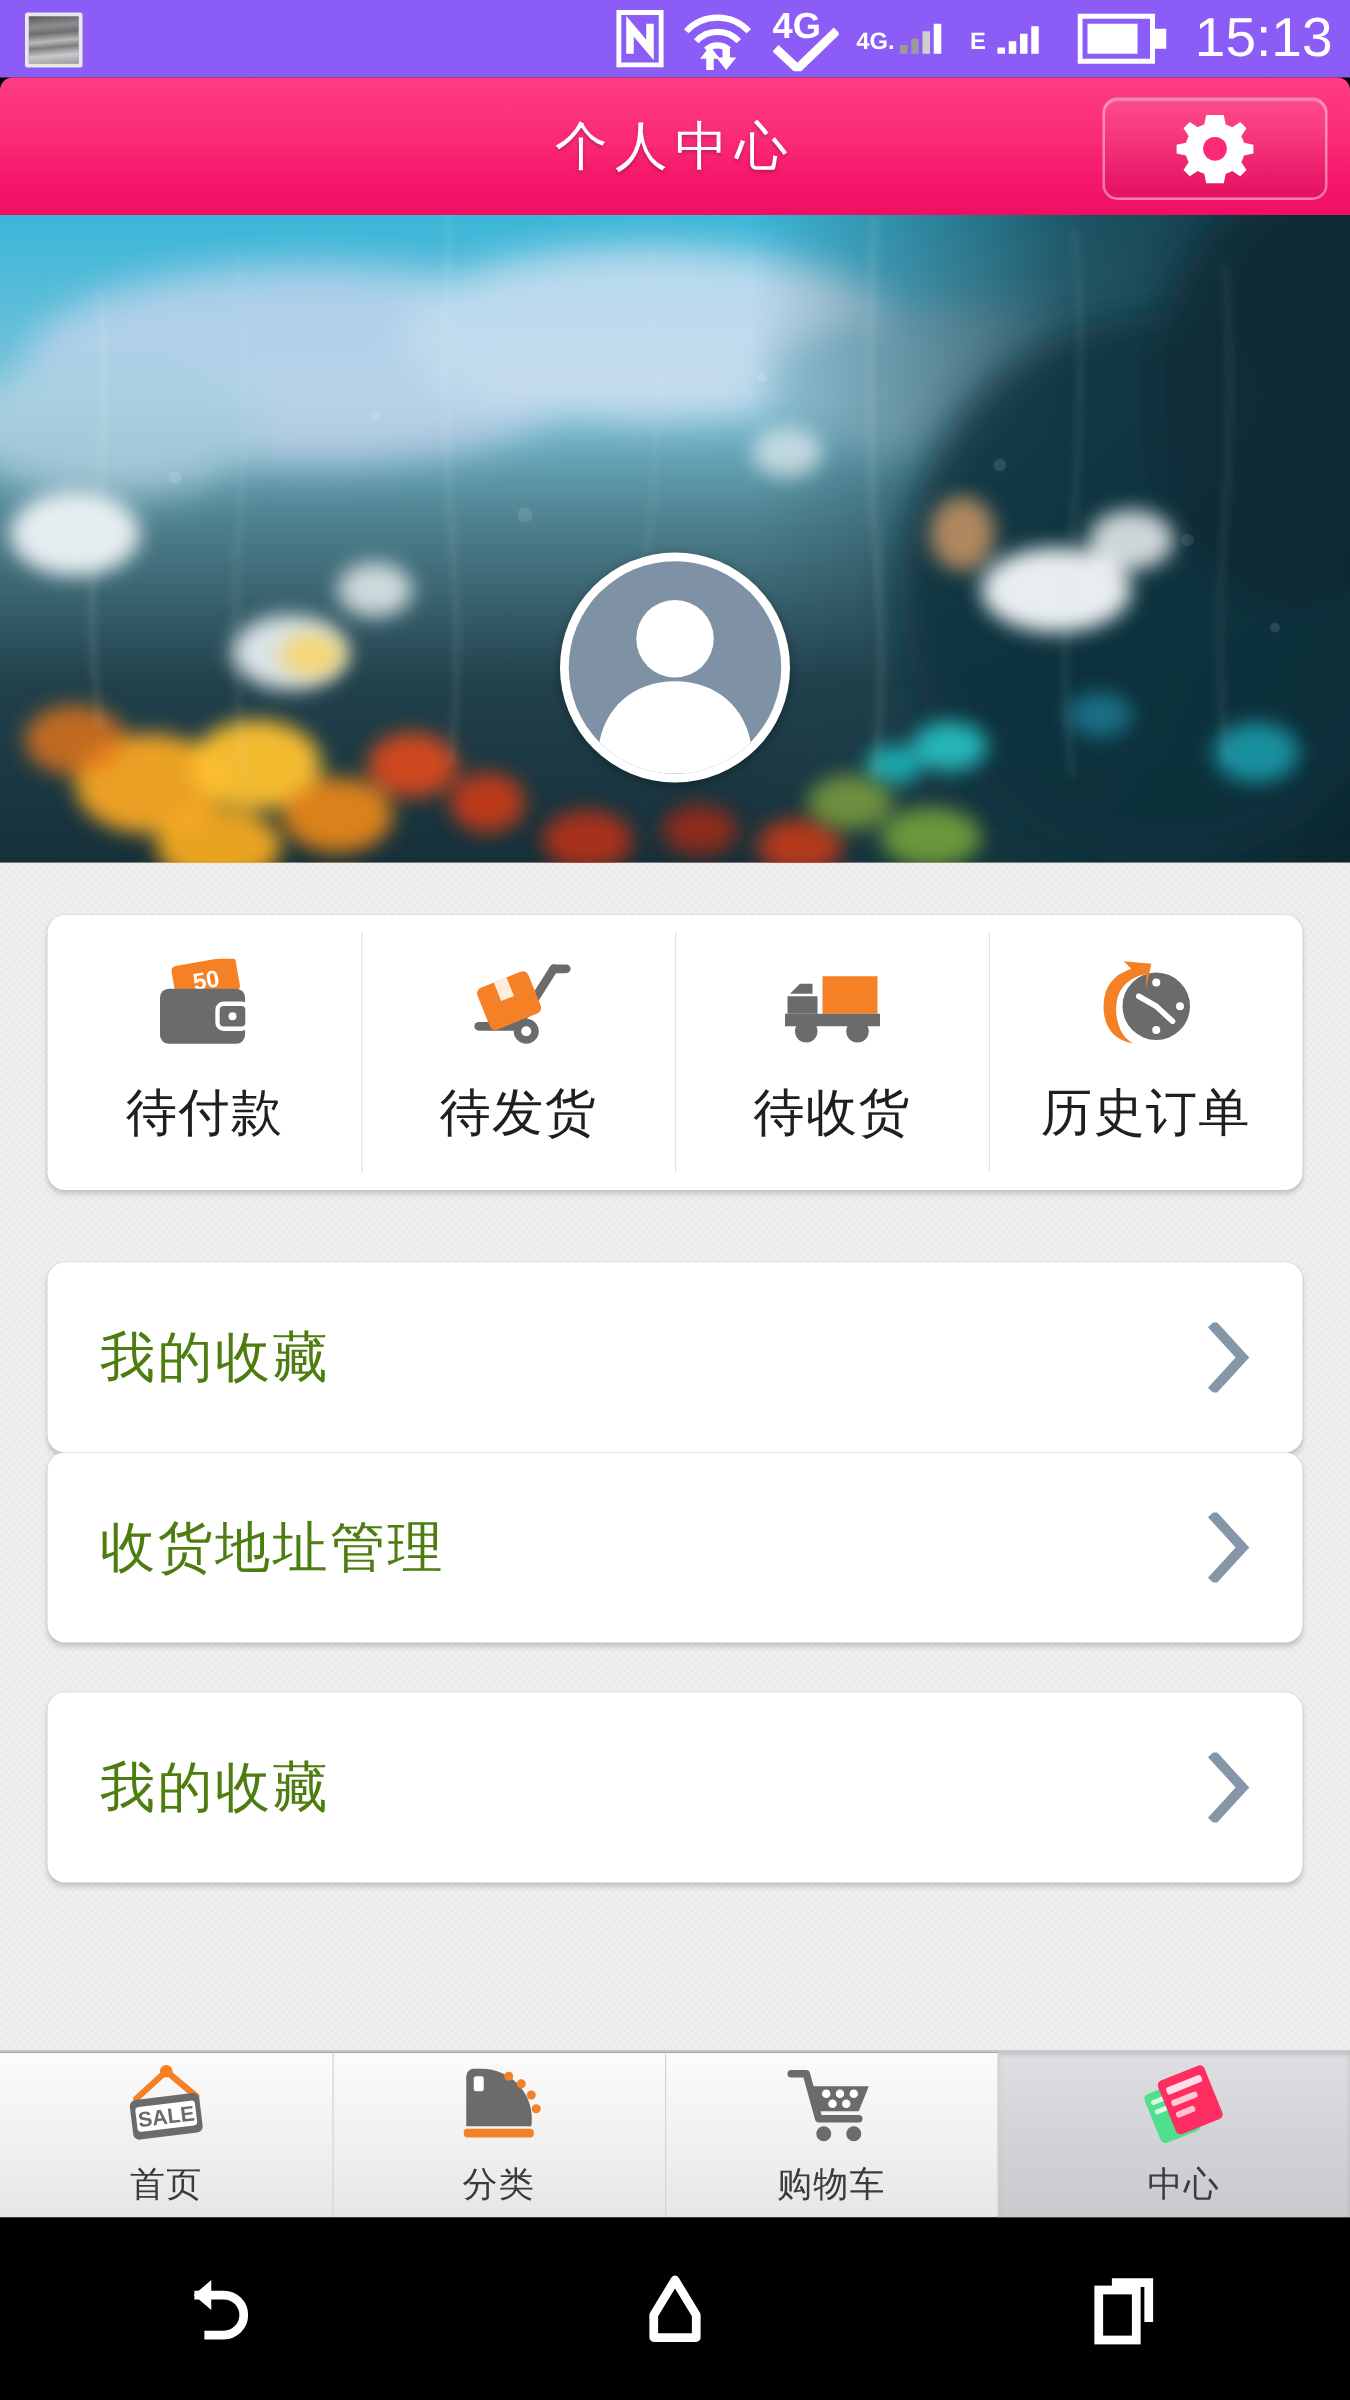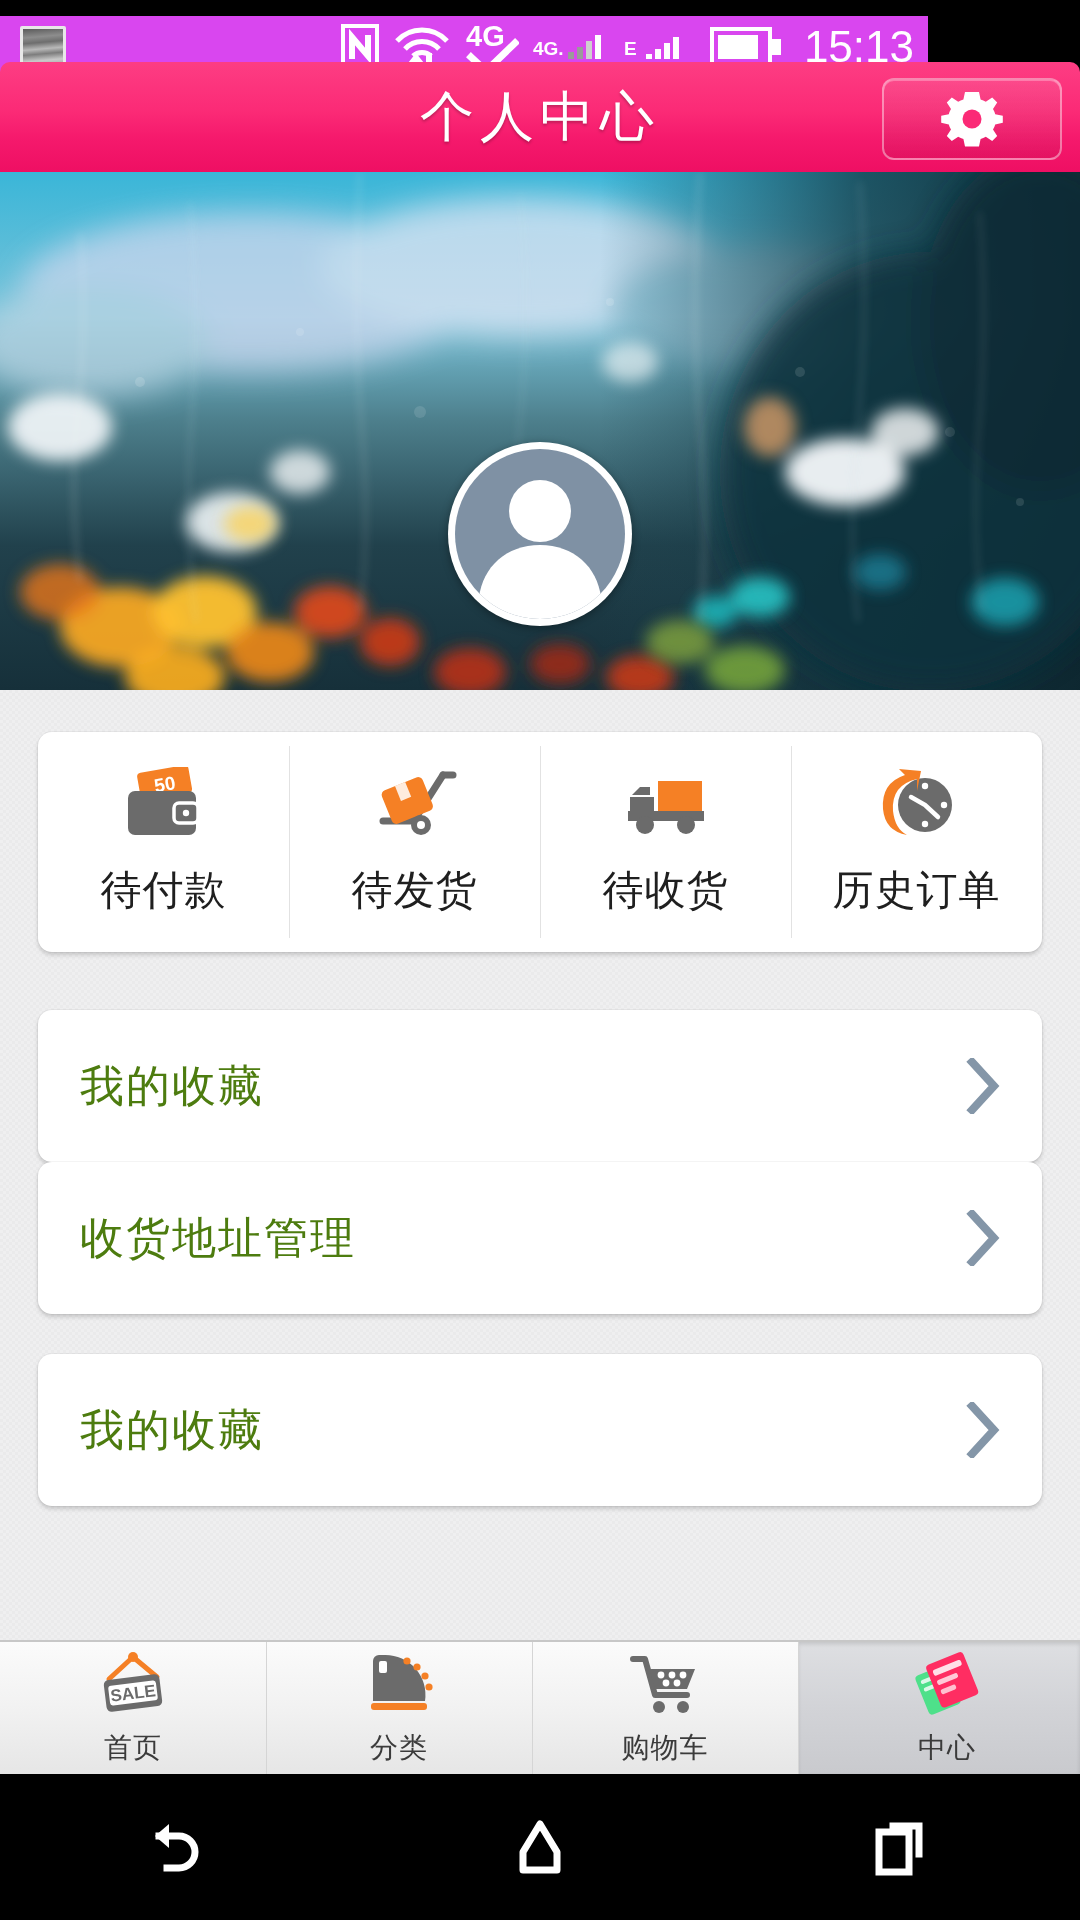--- a/index.html
+++ b/index.html
@@ -6,22 +6,22 @@
   html, body {
     width:1080px; height:1920px;
     background:#000;
     font-family:"Liberation Sans","DejaVu Sans",sans-serif;
     overflow:hidden;
   }
   #screen { position:relative; width:1080px; height:1920px; background:#000; }
 
   
   .statusbar {
-    position:absolute; left:0; top:16px; width:928px; height:62px;
-    background:#d946ef; display:flex; align-items:center;
+    position:absolute; left:0; top:0; width:1080px; height:62px;
+    background:#8b5cf6; display:flex; align-items:center;
   }
   .sb-left { position:absolute; left:20px; top:10px; }
   .sb-right {
     position:absolute; right:14px; top:0; height:62px;
     display:flex; align-items:center; gap:14px;
   }
   .thumb-icon {
     width:46px; height:44px; border:3px solid #e8e8e8; border-radius:2px;
     background:linear-gradient(175deg,#5a5a5a 0%, #8d8d8d 22%, #6e6e6e 36%,
       #b9b9b9 52%, #7d7d7d 64%, #c9c9c9 80%, #9a9a9a 100%);
@@ -35,21 +35,21 @@
 
   
   .header {
     position:absolute; left:0; top:62px; width:1080px; height:110px;
     background:linear-gradient(180deg,#fd3d83 0%, #fb2a76 45%, #f5196c 70%, #ee0f63 100%);
     border-top-left-radius:10px; border-top-right-radius:10px;
   }
   .header-title {
     position:absolute; left:0; top:0; width:1080px; height:110px;
     display:flex; align-items:center; justify-content:center;
-    color:#fff; font-size:54px; letter-spacing:6px;
+    color:#fff; font-size:42px; letter-spacing:6px;
     font-family:"DejaVu Sans",sans-serif;
     text-shadow:0 2px 3px rgba(0,0,0,.25);
   }
   .gear-btn {
     position:absolute; right:18px; top:16px; width:180px; height:82px;
     border:2px solid rgba(255,255,255,.42); border-radius:12px;
     background:linear-gradient(180deg,rgba(255,255,255,.10),rgba(0,0,0,.05));
     display:flex; align-items:center; justify-content:center;
     box-shadow:inset 0 1px 0 rgba(255,255,255,.28);
   }

